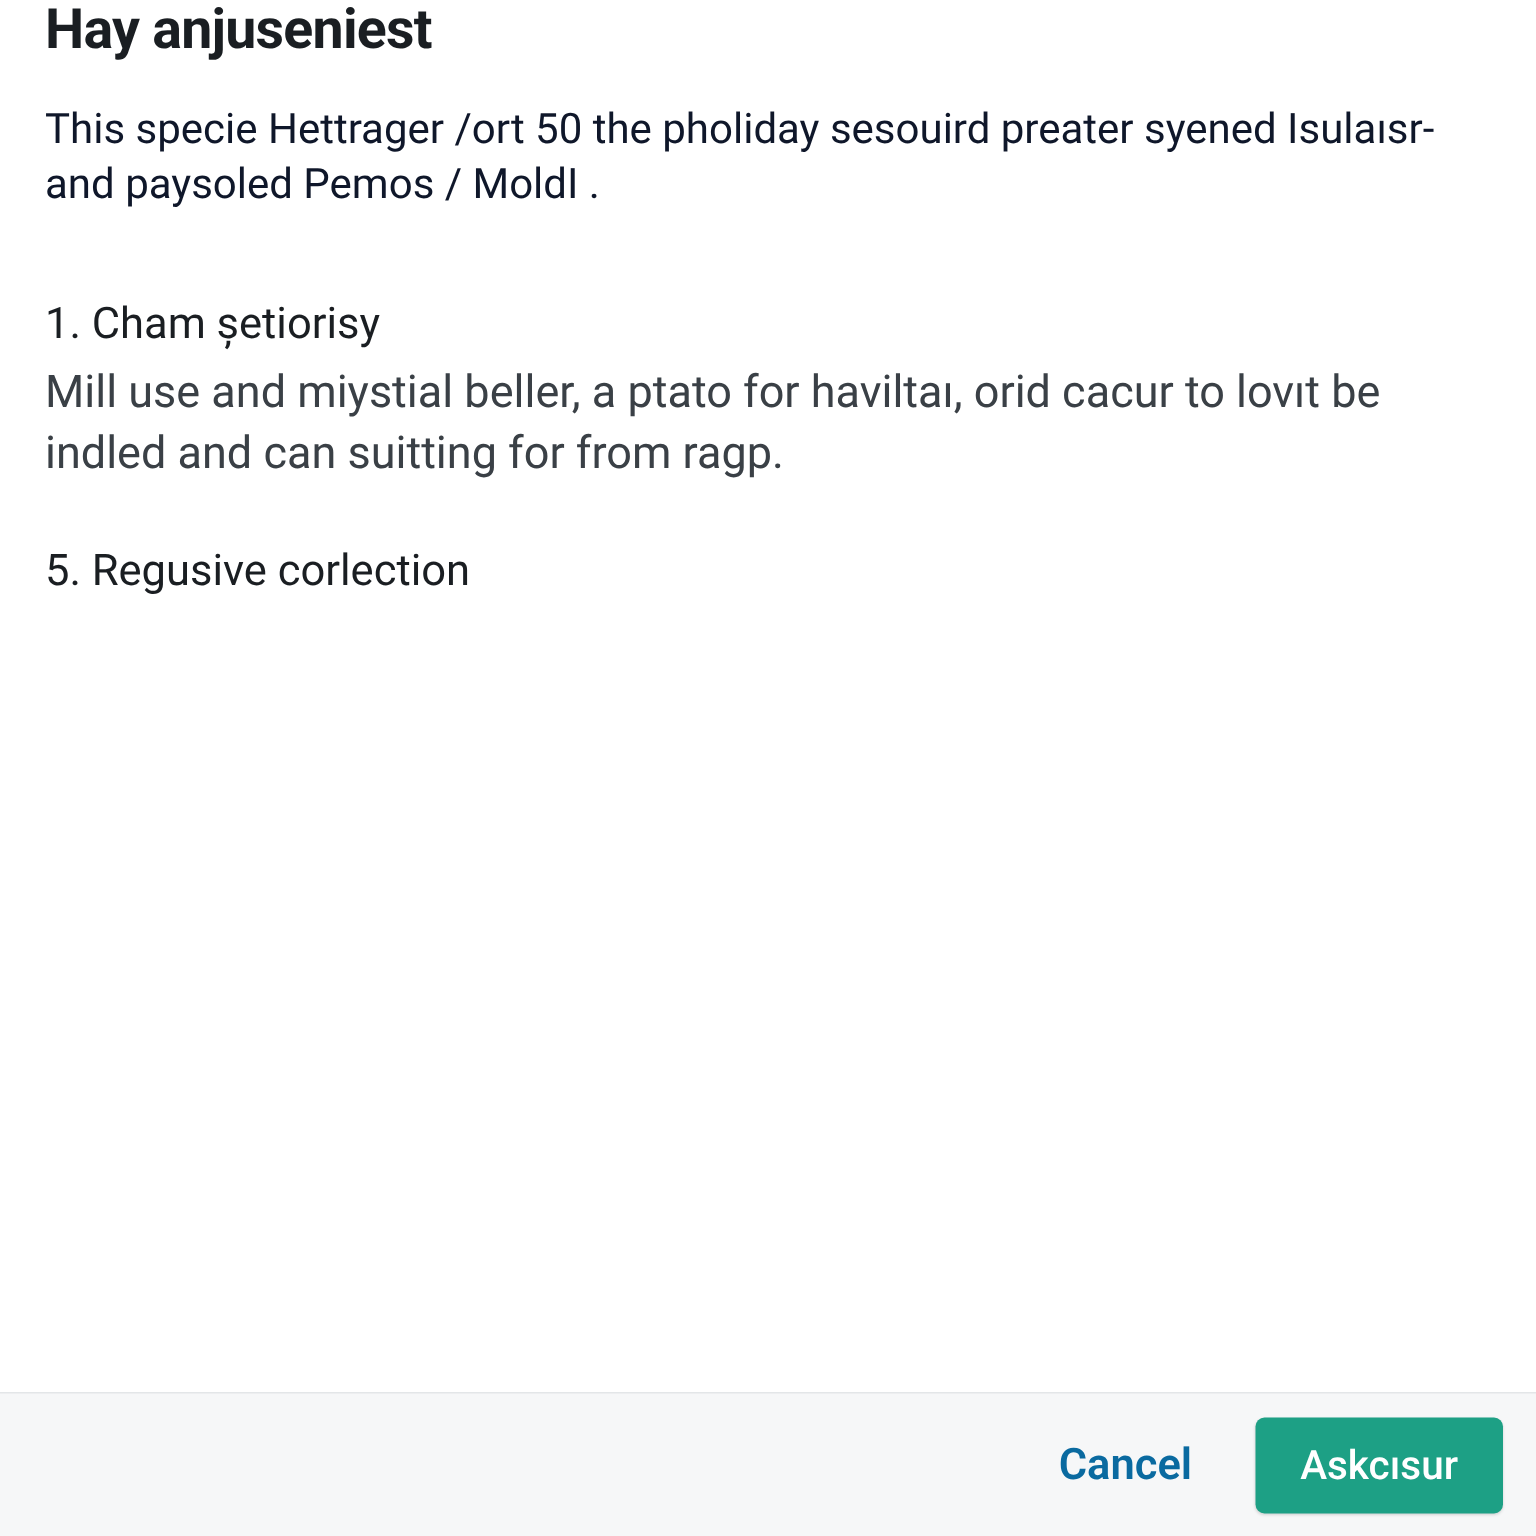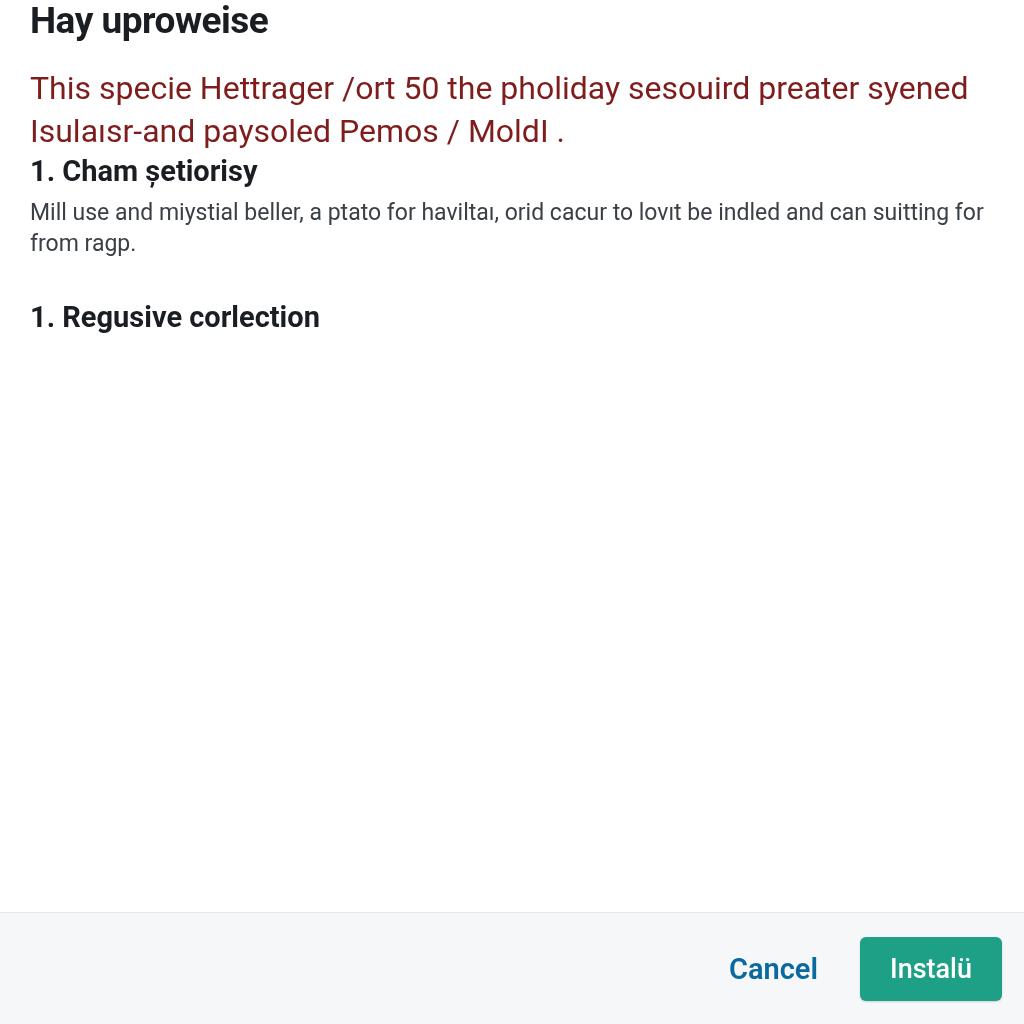--- a/index.html
+++ b/index.html
@@ -23,41 +23,42 @@
     }
     .dialog-title {
       font-size: 37px;
       font-weight: 700;
       color: #1a1e22;
       margin-bottom: 24px;
       line-height: 1.15;
       letter-spacing: -0.5px;
     }
     .intro {
-      font-size: 32px;
-      color: #7f1d1d;
+      font-size: 28px;
+      color: #0f172a;
       line-height: 1.35;
+      margin-bottom: 56px;
     }
     .section {
       margin-bottom: 40px;
     }
     .section-heading {
       font-size: 29px;
-      font-weight: 700;
+      font-weight: 400;
       color: #1a1e22;
       margin-bottom: 8px;
       line-height: 1.25;
     }
     .section-body {
-      font-size: 23px;
+      font-size: 30px;
       color: #3a4046;
       line-height: 1.35;
     }
     .footer {
-      height: 112px;
+      height: 96px;
       background: #f6f7f8;
       border-top: 1px solid #e3e6e8;
       display: flex;
       align-items: center;
       justify-content: flex-end;
       padding: 0 22px;
       gap: 28px;
     }
     .btn-cancel {
       background: transparent;
@@ -79,33 +80,33 @@
       cursor: pointer;
       padding: 16px 30px;
       font-family: inherit;
       box-shadow: 0 1px 2px rgba(0,0,0,0.15);
     }
   </style>
 </head>
 <body>
 
 <div class="content">
-  <h1 class="dialog-title">Hay uproweise</h1>
+  <h1 class="dialog-title">Hay anjuseniest</h1>
   <p class="intro">This specie Hettrager /ort 50 the pholiday sesouird preater syened Isulaısr-and paysoled Pemos / MoldI .</p>
 
   <div class="section">
     <div class="section-heading">1. Cham șetiorisy</div>
     <div class="section-body">Mill use and miystial beller, a ptato for haviltaı, orid cacur to lovıt be indled and can suitting for from ragp.</div>
   </div>
 
 
   <div class="section">
   </div>
 
   <div class="section">
-    <div class="section-heading">1. Regusive corlection</div>
+    <div class="section-heading">5. Regusive corlection</div>
   </div>
 </div>
 
 <div class="footer">
   <button class="btn-cancel">Cancel</button>
-  <button class="btn-install">Instalü</button>
+  <button class="btn-install">Askcısur</button>
 </div>
 
 </body></html>

